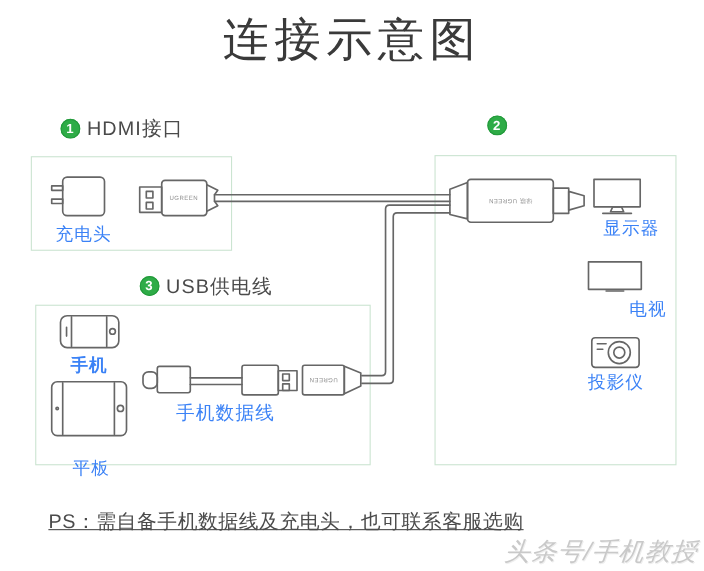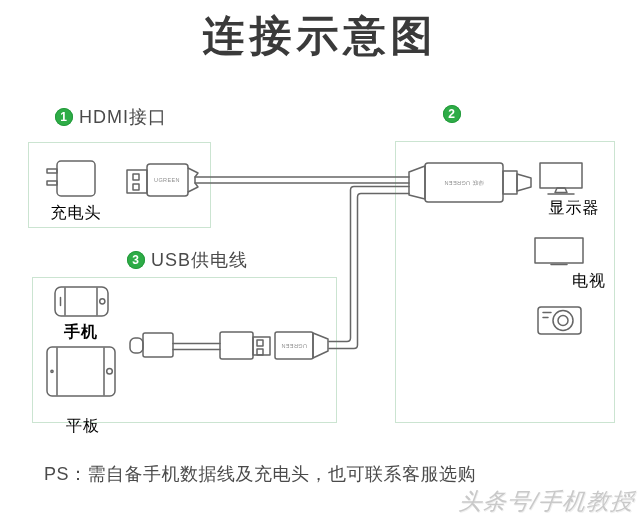--- a/index.html
+++ b/index.html
@@ -6,21 +6,21 @@
   .canvas{
     position:relative;
     width:640px;height:519px;
     background:#ffffff;
     overflow:hidden;
     font-family:"Liberation Sans","DejaVu Sans",sans-serif;
   }
   .title{
     position:absolute;left:0;top:8px;width:640px;
     text-align:center;
-    font-size:42px;font-weight:700;color:#3a3a3a;
+    font-size:42px;font-weight:400;color:#3a3a3a;
     letter-spacing:5px;
   }
   .green-box{
     position:absolute;
     border:1px solid #cbe4d1;
     background:transparent;
   }
   #box-usb-power{left:28px;top:142px;width:181px;height:84px;}
   #box-hdmi{left:395px;top:141px;width:218px;height:280px;}
   #box-usb-port{left:32px;top:277px;width:303px;height:144px;}
@@ -35,33 +35,33 @@
   .num-badge{
     display:inline-flex;align-items:center;justify-content:center;
     width:18px;height:18px;border-radius:50%;
     background:#2eac47;color:#fff;
     font-size:12px;font-weight:700;
     box-shadow:inset 0 0 0 1px #249a3c;
   }
   .device-label{
     position:absolute;
     text-align:center;
-    font-size:16px;color:#000000;letter-spacing:1px;
+    font-size:16px;color:#3b82f6;letter-spacing:1px;
   }
   #lbl-charger{left:40px;top:203px;width:72px;}
   #lbl-phone{left:45px;top:322px;width:72px;font-weight:bold;}
   #lbl-tablet{left:47px;top:416px;width:72px;}
   #lbl-data-cable{left:140px;top:364px;width:130px;font-size:17px;}
   #lbl-monitor{left:538px;top:198px;width:72px;}
   #lbl-tv{left:553px;top:271px;width:72px;}
   #lbl-projector{left:524px;top:338px;width:72px;}
   .ps-note{
     position:absolute;left:0;top:462px;width:520px;
     text-align:center;
-    font-size:18px;color:#4b4b4b;letter-spacing:0.5px;
+    font-size:18px;color:#4b4b4b;letter-spacing:0.5px;text-decoration:underline;
   }
   .watermark{
     position:absolute;right:6px;top:486px;
     font-size:23px;color:#c9c9c9;
     font-style:italic;
     transform:skewX(-6deg);
     letter-spacing:1px;
     text-shadow:1px 1px 0 #efefef;
   }
   svg.diagram{
@@ -172,19 +172,21 @@
       <rect class="ln" x="538" y="307" width="43" height="27" rx="3"></rect>
       <circle class="ln" cx="563" cy="320.5" r="10"></circle>
       <circle class="ln" cx="563" cy="320.5" r="5"></circle>
       <path class="ln" d="M543,312.5 H551 M543,317.5 H548"></path>
     </g>
   </svg>
 
   <div class="device-label" id="lbl-charger">充电头</div>
   <div class="device-label" id="lbl-phone">手机</div>
   <div class="device-label" id="lbl-tablet">平板</div>
+  <div class="device-label" id="lbl-data-cable">手机数据线</div>
   <div class="device-label" id="lbl-monitor">显示器</div>
   <div class="device-label" id="lbl-tv">电视</div>
+  <div class="device-label" id="lbl-projector">投影仪</div>
 
   <div class="ps-note">PS：需自备手机数据线及充电头，也可联系客服选购</div>
   <div class="watermark">头条号/手机教授</div>
 
 </div>
 
 </body></html>

